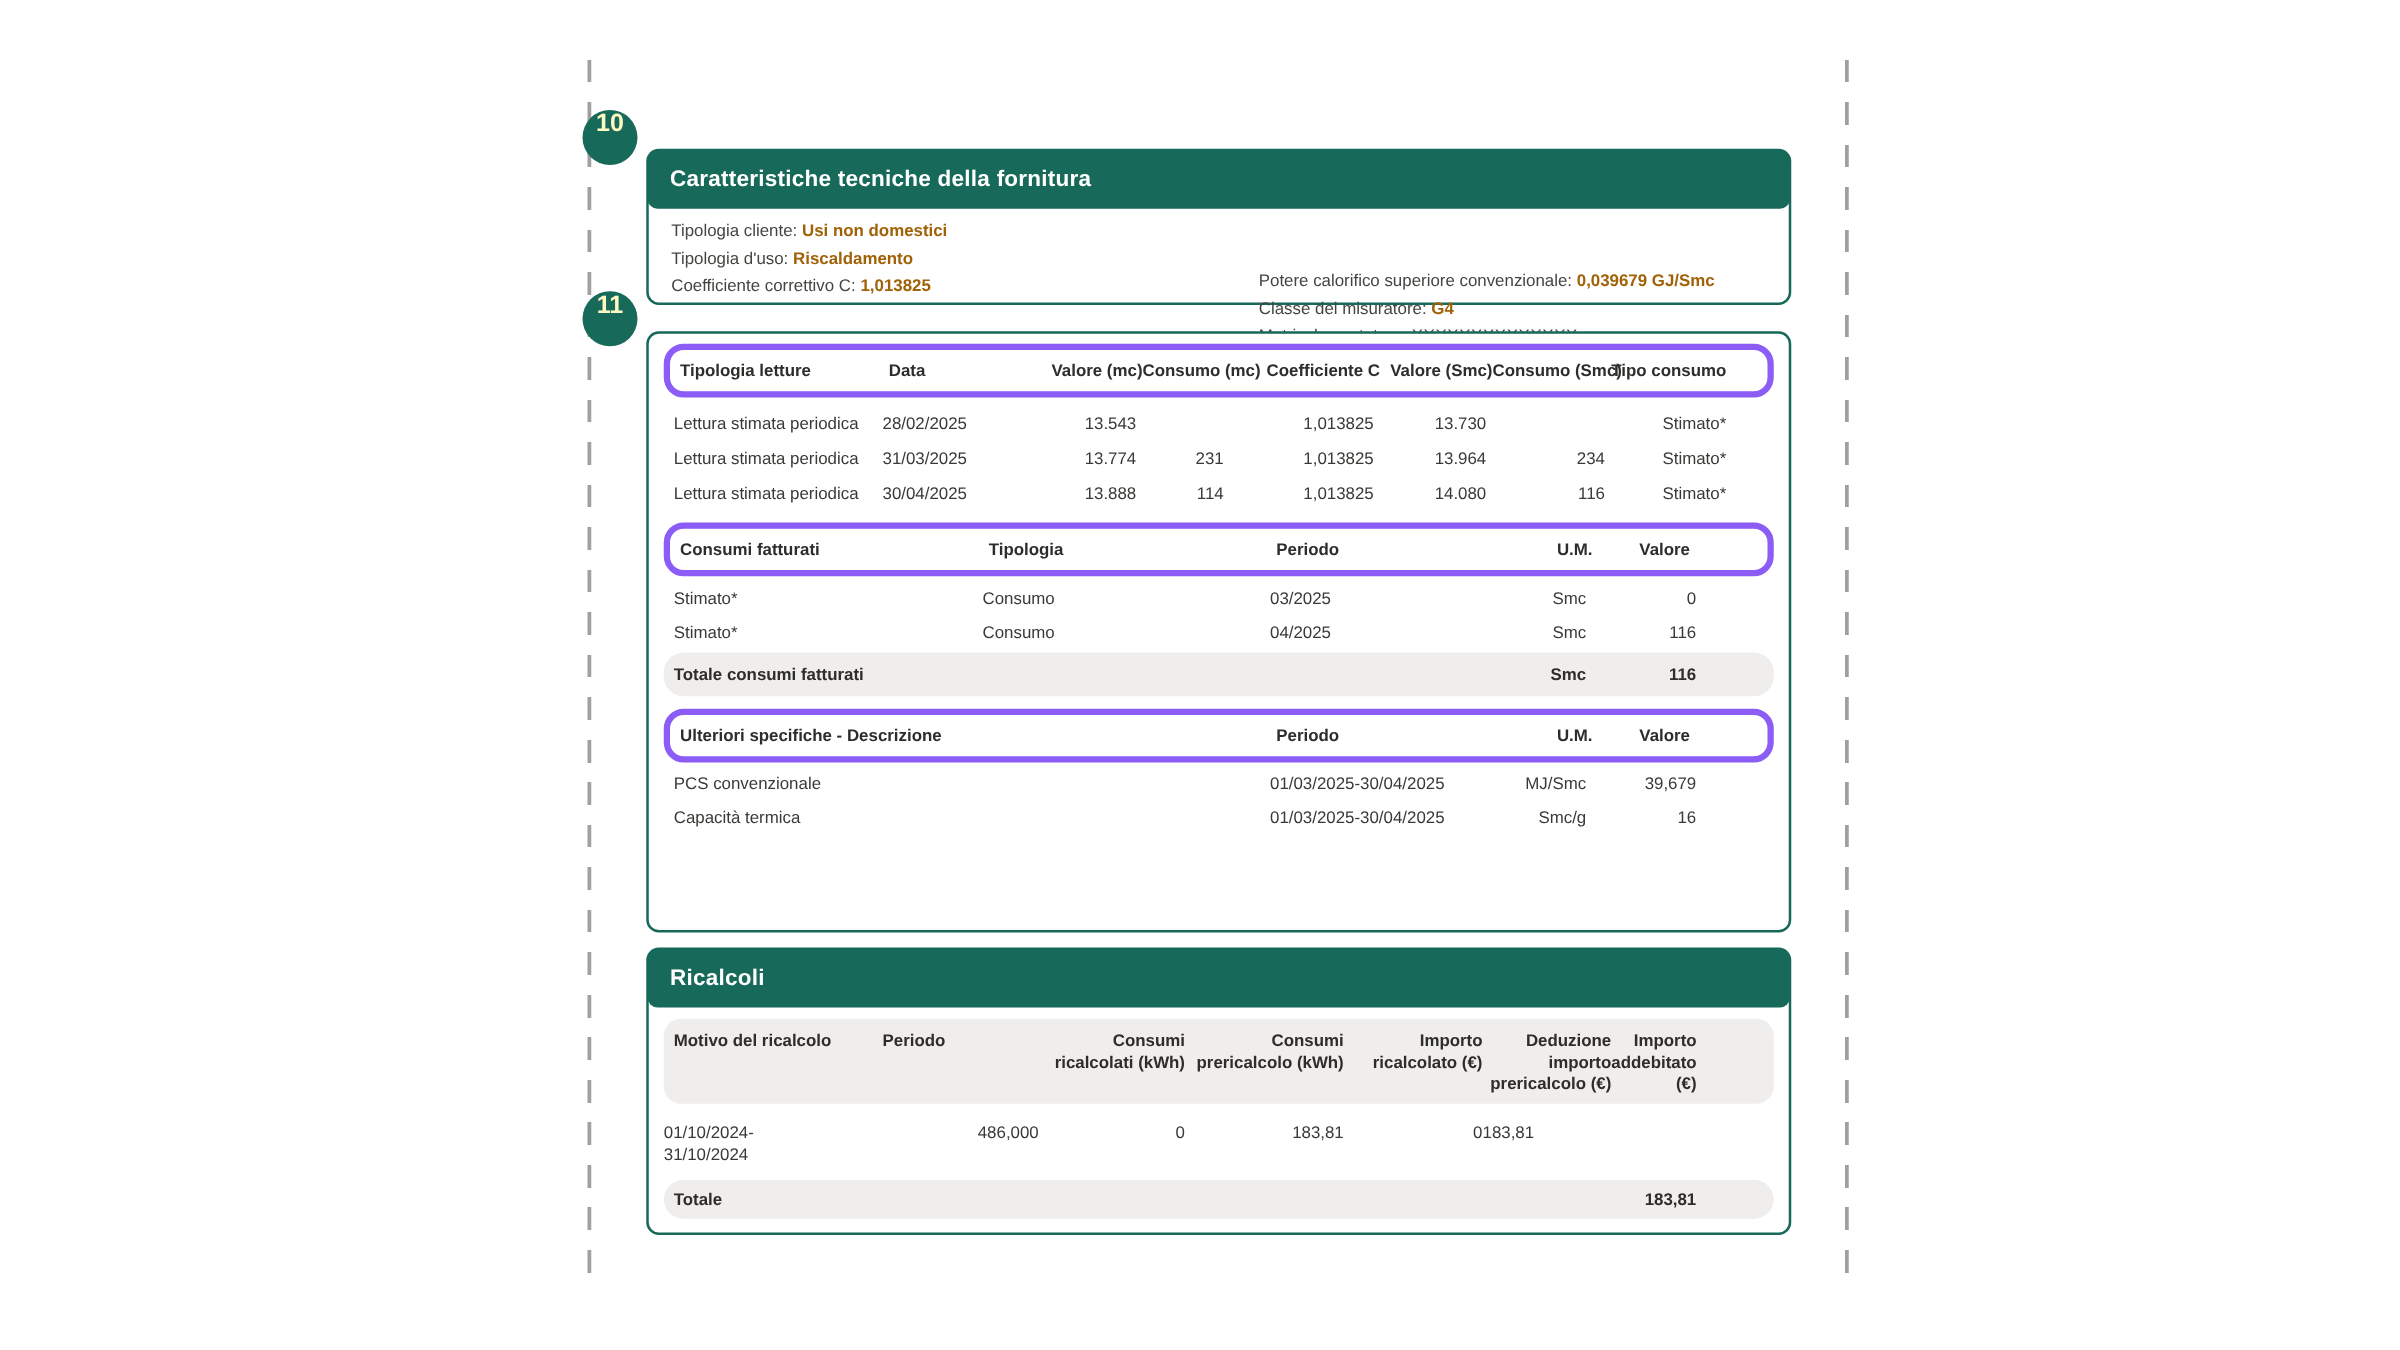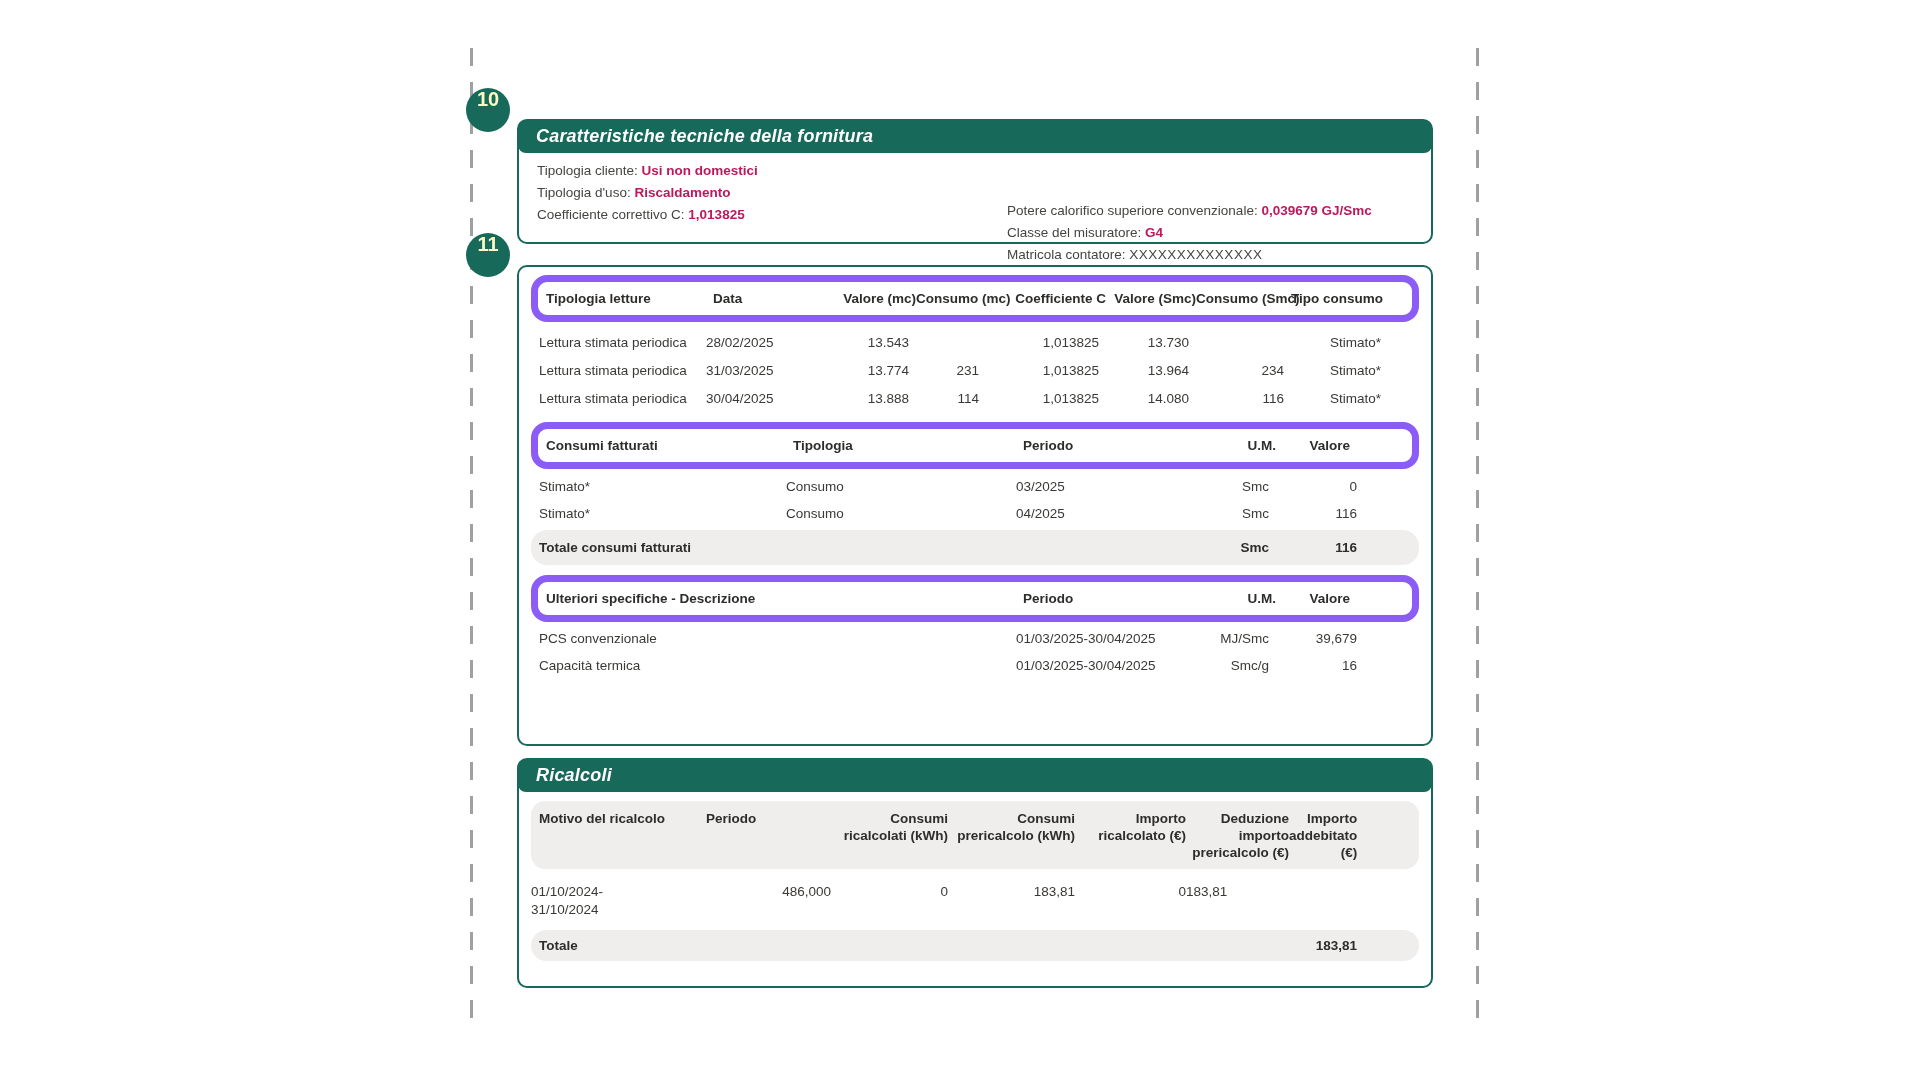--- a/index.html
+++ b/index.html
@@ -22,50 +22,50 @@
   .badge-10{top:88px;}
   .badge-11{top:233px;}
   .box{
     position:absolute;left:517px;width:916px;border:2px solid #17695a;
     border-radius:10px;background:#ffffff;box-sizing:border-box;
   }
   .box-1{top:119px;height:125px;}
   .box-2{top:265px;height:481px;}
   .box-3{top:758px;height:230px;}
   .band{
-    height:33px;background:#17695a;border-radius:8px;margin:-1px -1px 0 -1px;
-    display:flex;align-items:center;font-style:italic;
+    height:47px;background:#17695a;border-radius:8px;margin:-1px -1px 0 -1px;
+    display:flex;align-items:center;
   }
   .band-title{
     color:#ffffff;font-weight:bold;font-size:18px;padding-left:18px;letter-spacing:.2px;
   }
   
   .facts{display:flex;padding:10px 18px 0 18px;font-size:13.5px;}
   .facts-col{display:flex;flex-direction:column;gap:7px;}
   .facts-col.left{width:470px;}
   .facts-col.right{flex:1;margin-top:40px;}
   .fact-label{color:#454440;}
-  .fact-value{font-weight:bold;color:#be185d;}
+  .fact-value{font-weight:bold;color:#a16207;}
   .fact-value.plain{font-weight:normal;color:#454440;letter-spacing:.5px;}
   
   .tbl{padding:0 12px;font-size:13.5px;}
   .grid{display:grid;align-items:center;}
   .grid-readings{grid-template-columns:175px 85px 118px 70px 120px 90px 95px 1fr;}
   .grid-billed{grid-template-columns:255px 230px 185px 68px 1fr;}
   .grid-specs{grid-template-columns:485px 185px 68px 1fr;}
   .grid-ricalcoli{grid-template-columns:175px 125px 117px 127px 111px 103px 1fr;}
   .cell{white-space:nowrap;}
   .c-left{text-align:left;}
   .c-right{text-align:right;}
   .cell.first{padding-left:8px;}
   .cell.last-r{padding-right:38px;}
   .cell.last-v{padding-right:62px;}
   .hdr{font-weight:bold;color:#2e2d2b;}
   .hdr-pill{
-    height:33px;border:7px solid #8b5cf6;border-radius:16px;background:#ffffff;
+    height:33px;border:5px solid #8b5cf6;border-radius:16px;background:#ffffff;
   }
   .row28{height:28px;}
   .row27{height:27px;}
   .total-pill{
     background:#efeeed;border-radius:16px;font-weight:bold;color:#2e2d2b;
   }
   .footnote{padding:16px 0 0 8px;font-size:13.5px;color:#454440;}
   .footnote b{color:#2e2d2b;}
   .mt4{margin-top:4px;}.mt3{margin-top:3px;}.mt6{margin-top:6px;}
   .mt8{margin-top:8px;}.mt9{margin-top:9px;}.mt10{margin-top:10px;}

